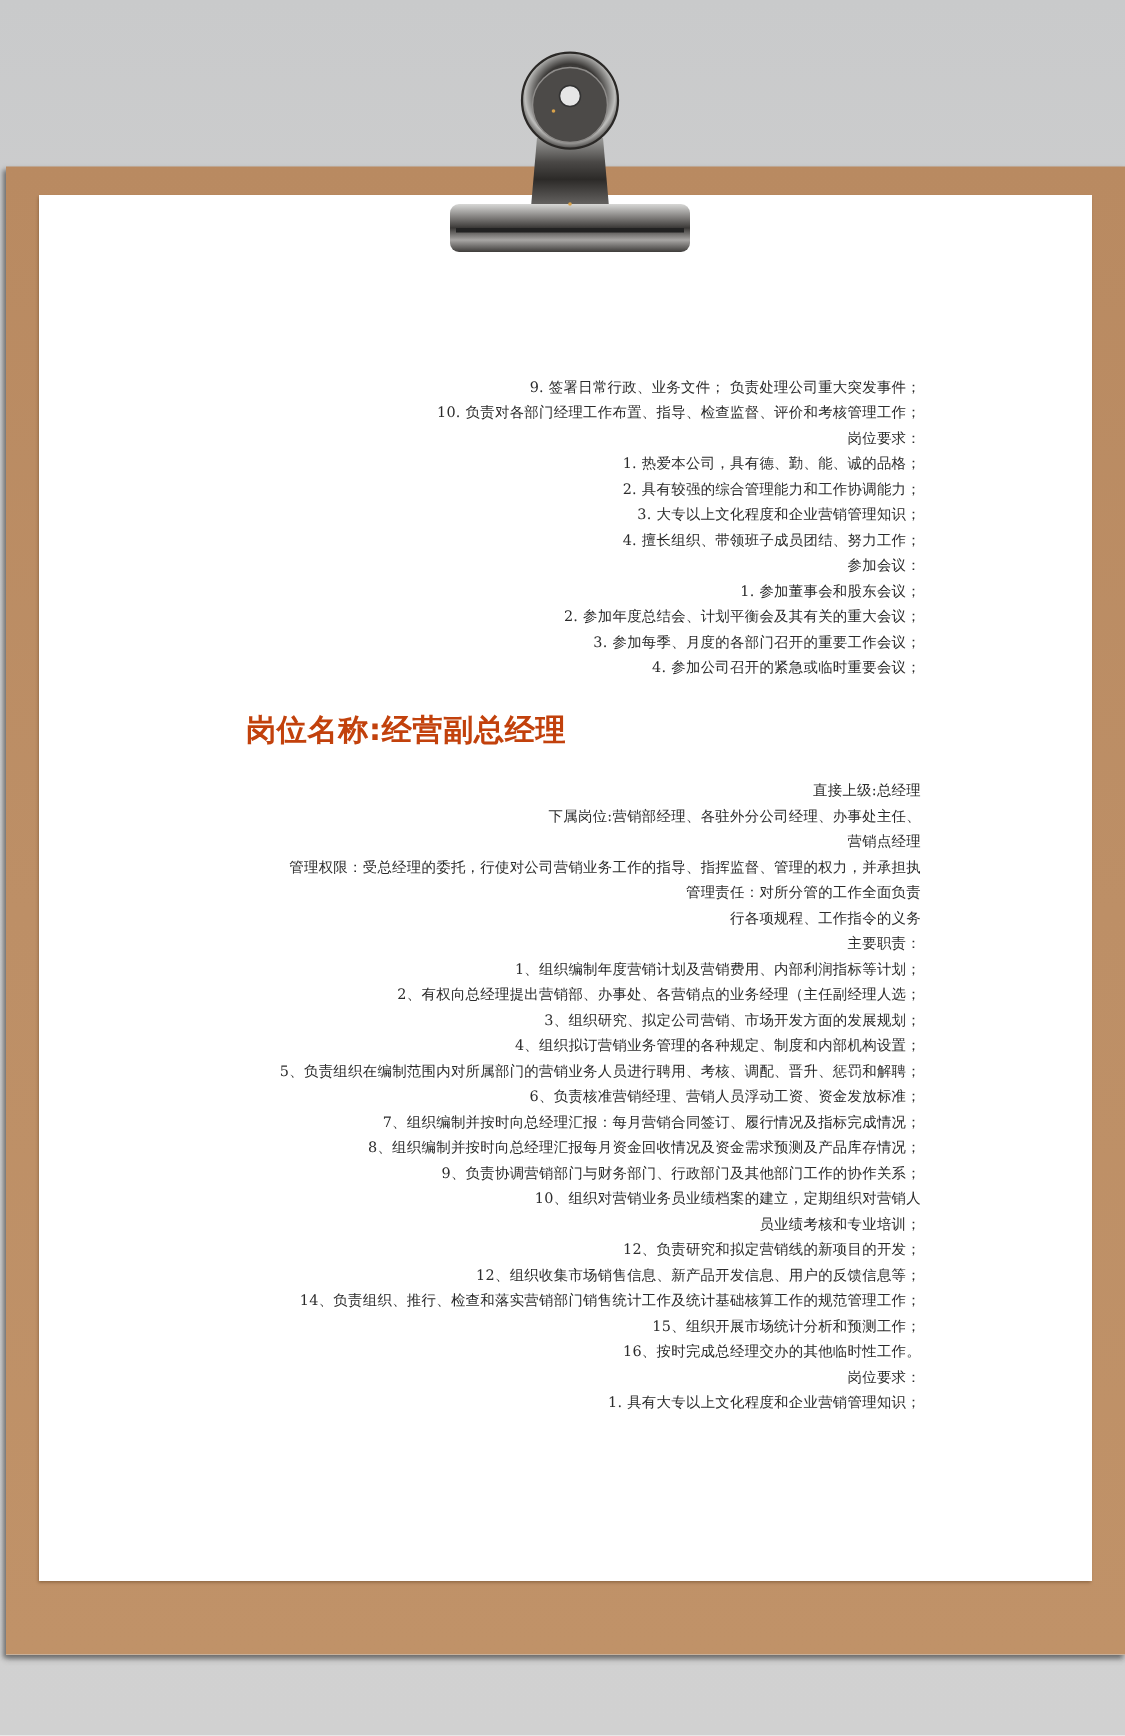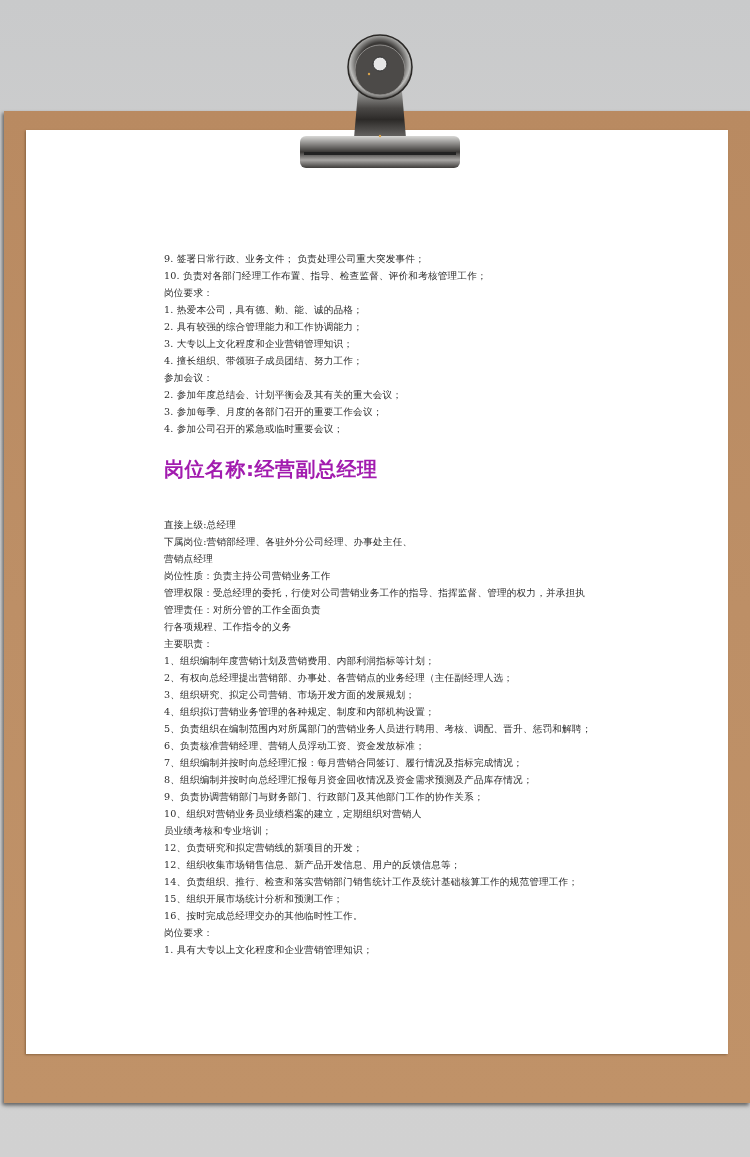--- a/index.html
+++ b/index.html
@@ -16,25 +16,25 @@
   .paper {
     position: absolute; left: 26px; top: 130px; width: 702px; height: 924px;
     background: #ffffff;
     box-shadow: -1px 1px 2px rgba(90,60,30,0.5);
   }
   .clip { position: absolute; left: 296px; top: 22px; width: 168px; height: 148px; }
   .content {
     position: absolute; left: 164px; top: 250px; width: 450px;
     color: #2b2b2b; font-size: 9.6px; letter-spacing: 0.2px;
   }
-  .line { height: 17px; line-height: 17px; white-space: nowrap; }
+  .line { height: 17px; line-height: 17px; white-space: nowrap; text-align: right; }
   .heading {
-    color: #a21caf; font-family: "DejaVu Sans", "Liberation Sans", sans-serif;
+    color: #c2410c; font-family: "DejaVu Sans", "Liberation Sans", sans-serif;
     font-size: 20px; font-weight: bold; height: 30px; line-height: 30px;
-    margin-top: 17px; margin-bottom: 32px; letter-spacing: 0.5px;
+    margin-top: 17px; margin-bottom: 18px; letter-spacing: 0.5px;
   }
 </style>
 </head>
 <body>
 
 <div class="board"></div>
 
 <div class="paper"></div>
 
 <div class="clip">
@@ -75,32 +75,32 @@
 <div class="content">
   <div>
     <div class="line">9. 签署日常行政、业务文件；  负责处理公司重大突发事件；</div>
     <div class="line">10. 负责对各部门经理工作布置、指导、检查监督、评价和考核管理工作；</div>
     <div class="line">岗位要求：</div>
     <div class="line">1. 热爱本公司，具有德、勤、能、诚的品格；</div>
     <div class="line">2. 具有较强的综合管理能力和工作协调能力；</div>
     <div class="line">3. 大专以上文化程度和企业营销管理知识；</div>
     <div class="line">4. 擅长组织、带领班子成员团结、努力工作；</div>
     <div class="line">参加会议：</div>
+    <div class="line">1. 参加董事会和股东会议；</div>
     <div class="line">2. 参加年度总结会、计划平衡会及其有关的重大会议；</div>
     <div class="line">3. 参加每季、月度的各部门召开的重要工作会议；</div>
     <div class="line">4. 参加公司召开的紧急或临时重要会议；</div>
   </div>
 
   <div class="heading">岗位名称:经营副总经理</div>
 
   <div>
     <div class="line">直接上级:总经理</div>
     <div class="line">下属岗位:营销部经理、各驻外分公司经理、办事处主任、</div>
     <div class="line">营销点经理</div>
-    <div class="line">岗位性质：负责主持公司营销业务工作</div>
     <div class="line">管理权限：受总经理的委托，行使对公司营销业务工作的指导、指挥监督、管理的权力，并承担执</div>
     <div class="line">管理责任：对所分管的工作全面负责</div>
     <div class="line">行各项规程、工作指令的义务</div>
     <div class="line">主要职责：</div>
     <div class="line">1、组织编制年度营销计划及营销费用、内部利润指标等计划；</div>
     <div class="line">2、有权向总经理提出营销部、办事处、各营销点的业务经理（主任副经理人选；</div>
     <div class="line">3、组织研究、拟定公司营销、市场开发方面的发展规划；</div>
     <div class="line">4、组织拟订营销业务管理的各种规定、制度和内部机构设置；</div>
     <div class="line">5、负责组织在编制范围内对所属部门的营销业务人员进行聘用、考核、调配、晋升、惩罚和解聘；</div>
     <div class="line">6、负责核准营销经理、营销人员浮动工资、资金发放标准；</div>

